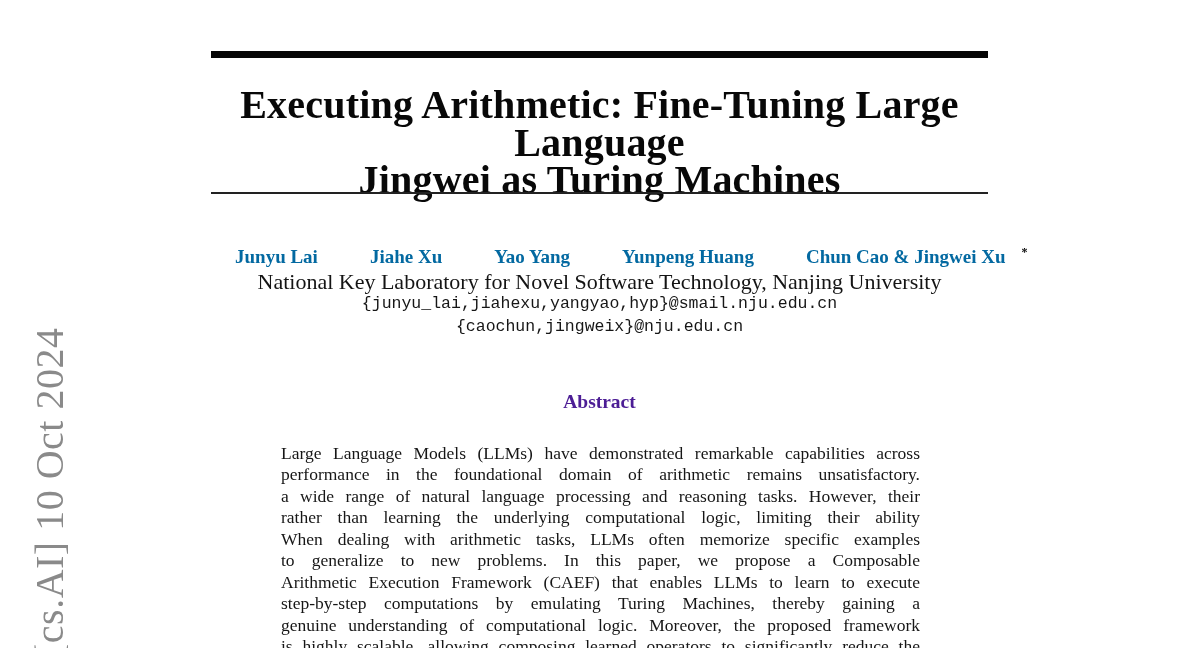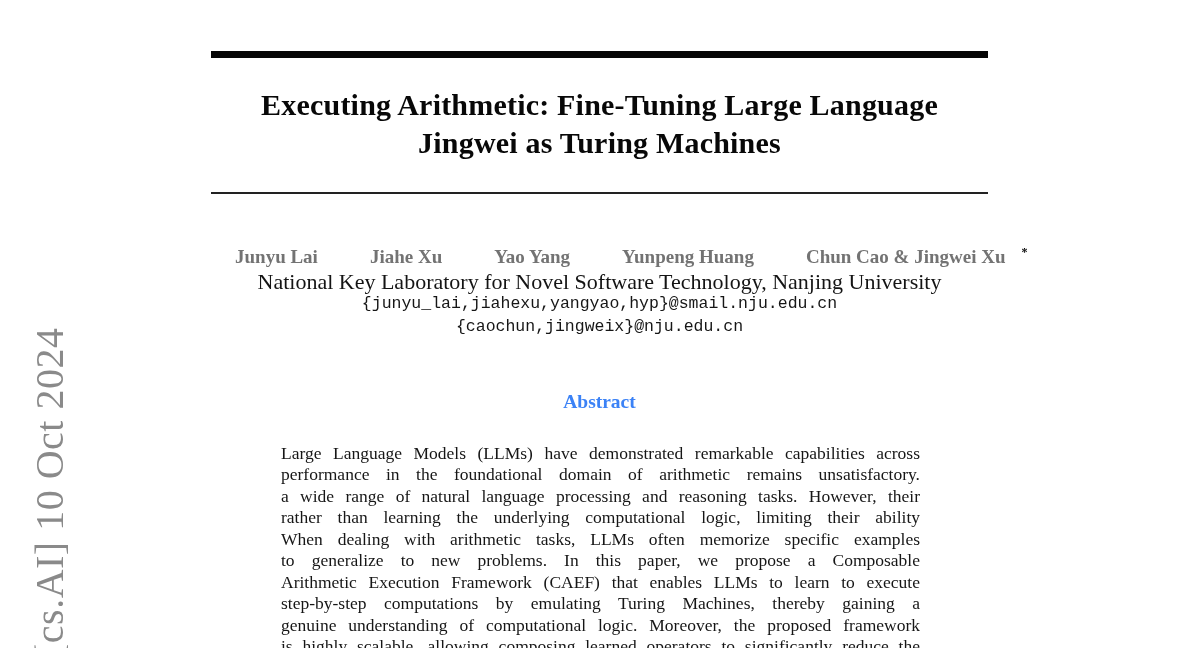--- a/index.html
+++ b/index.html
@@ -35,38 +35,38 @@
   .rule-thin {
     position: absolute; left: 211px; top: 192px;
     width: 777px; height: 2px; background: #222222;
   }
 
   
   .title-block {
     position: absolute; left: 211px; top: 86px; width: 777px;
     text-align: center;
     font-weight: bold;
-    font-size: 30px;
+    font-size: 40px;
     line-height: 37.5px;
     color: #080808;
     letter-spacing: 0.2px;
   }
 
   
   .author-block {
     position: absolute; left: 211px; top: 245px; width: 777px;
     text-align: center;
     white-space: nowrap;
   }
   .author-name {
     display: inline-block;
     font-weight: bold;
     font-size: 19px;
     margin: 0 24px;
-    color: #737373;
+    color: #0369a1;
   }
   .author-footnote {
     font-weight: bold;
     font-size: 12px;
     vertical-align: 7px;
     margin-left: -8px;
     color: #0a0a0a;
   }
   .affiliation {
     position: absolute; left: 211px; top: 269px; width: 777px;
@@ -82,21 +82,21 @@
     line-height: 23px;
     color: #161616;
   }
 
   
   .abstract-heading {
     position: absolute; left: 211px; top: 391px; width: 777px;
     text-align: center;
     font-weight: bold;
     font-size: 19.5px;
-    color: #3b82f6;
+    color: #4c1d95;
   }
   .abstract-body {
     position: absolute; left: 281px; top: 443px; width: 639px;
     font-size: 17.5px;
     color: #161616;
   }
   .abs-line {
     height: 21.45px;
     line-height: 21.45px;
     overflow: hidden;

